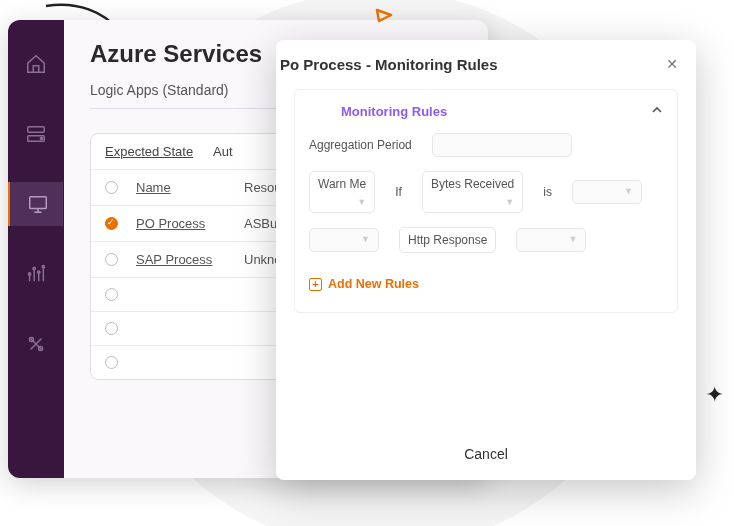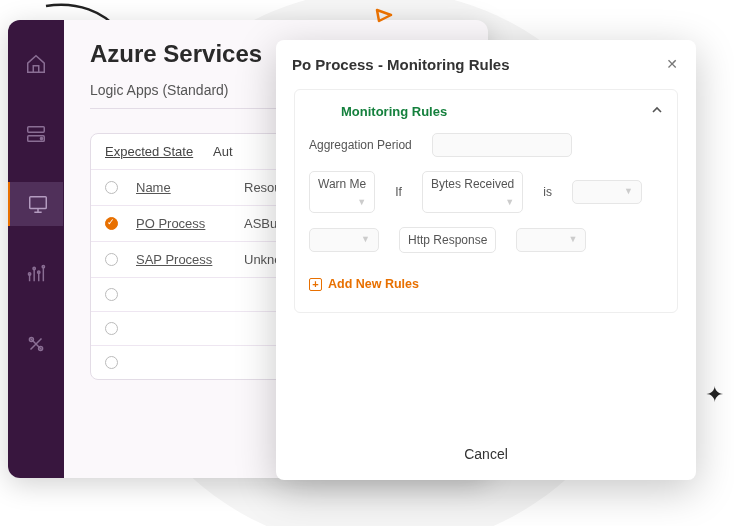--- a/index.html
+++ b/index.html
@@ -137,21 +137,21 @@
     border-radius: 8px;
     box-shadow: 0 10px 40px rgba(0,0,0,0.22);
     z-index: 4;
     display: flex;
     flex-direction: column;
   }
   .modal-head {
     display: flex;
     justify-content: space-between;
     align-items: flex-start;
-    padding: 16px 18px 12px 16px;
+    padding: 16px 18px 12px 4px;
   }
   .modal-title {
     font-size: 15px;
     font-weight: 600;
     color: #333;
   }
   .modal-close {
     color: #777;
     font-size: 14px;
     cursor: pointer;
@@ -162,21 +162,21 @@
   }
   .section-card {
     border: 1px solid #eee;
     border-radius: 6px;
     padding: 14px 14px 20px 14px;
   }
   .section-head {
     display: flex;
     justify-content: space-between;
     align-items: center;
-    color: #15803d;
+    color: #8b5cf6;
     font-size: 13px;
     font-weight: 600;
     margin-bottom: 14px;
     padding-left: 32px;
   }
   .chev {
     color: #555;
   }
   .form-row {
     display: flex;

